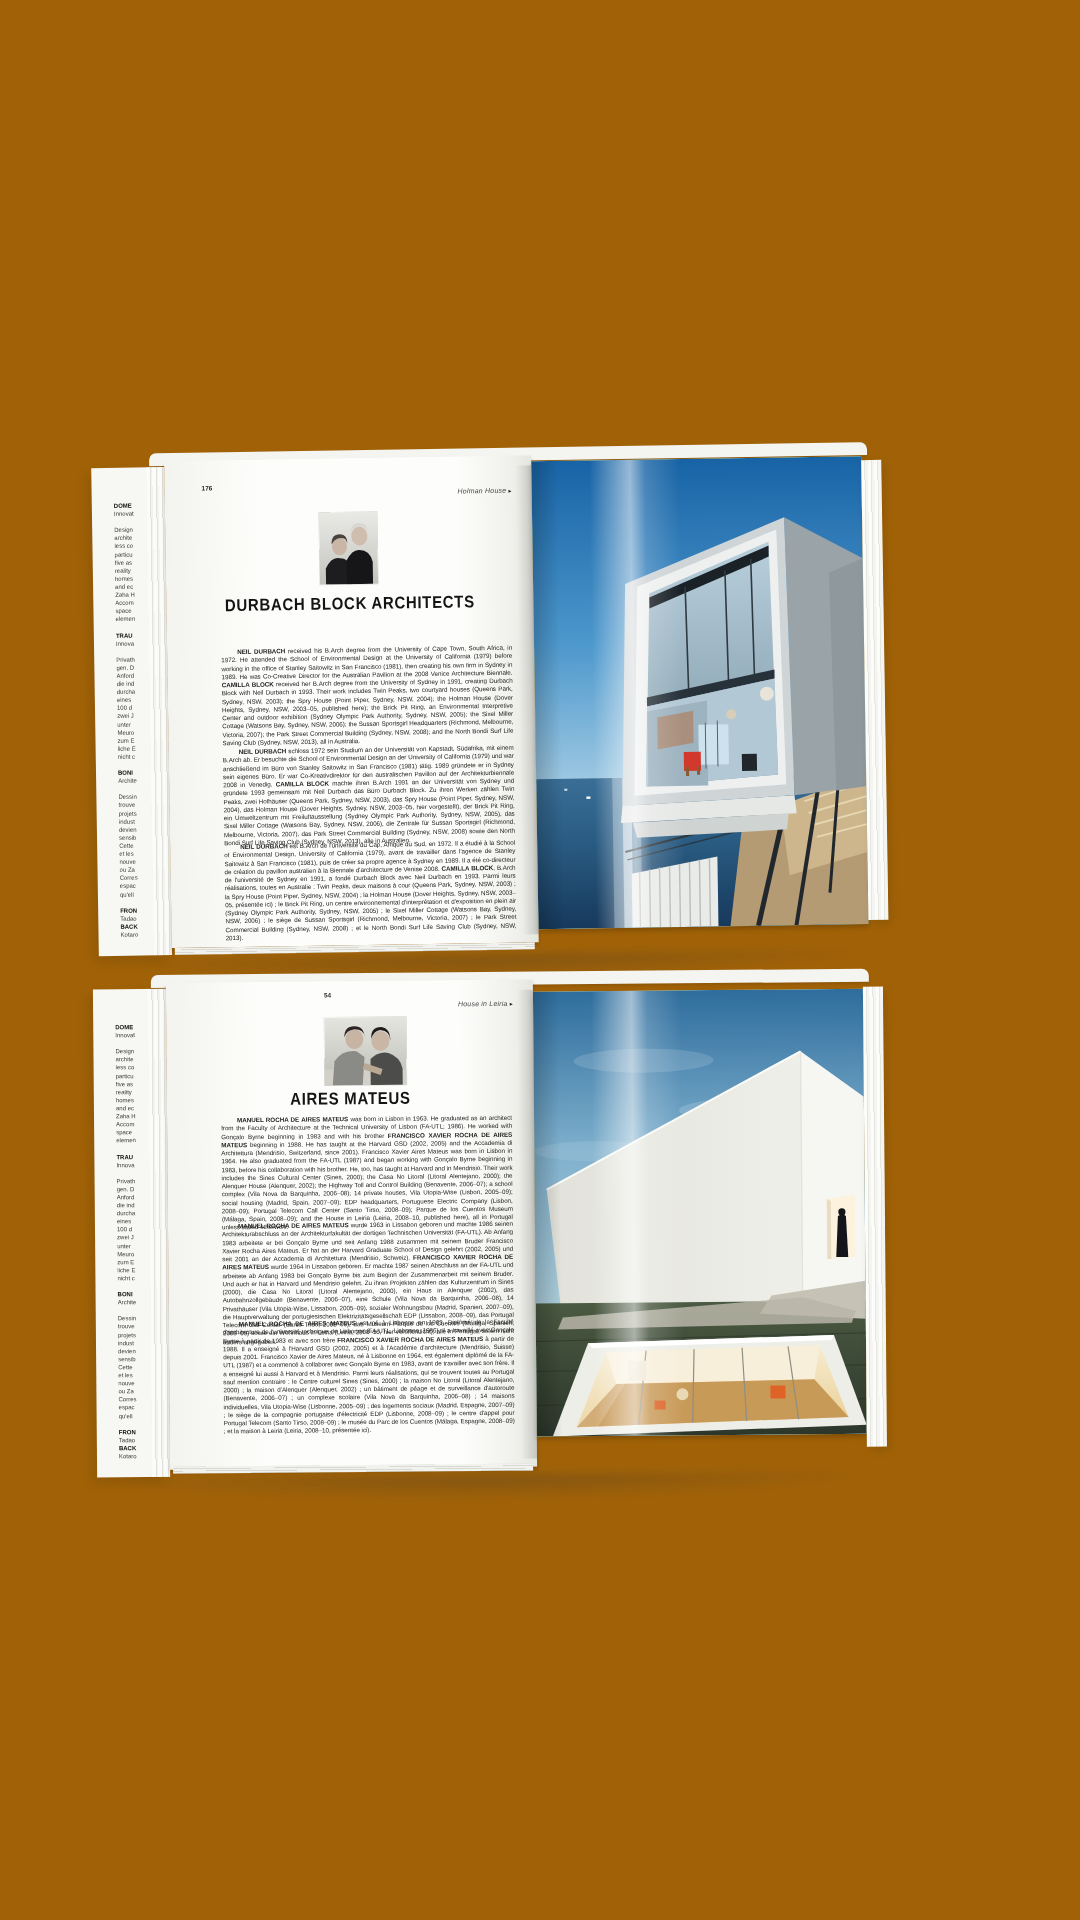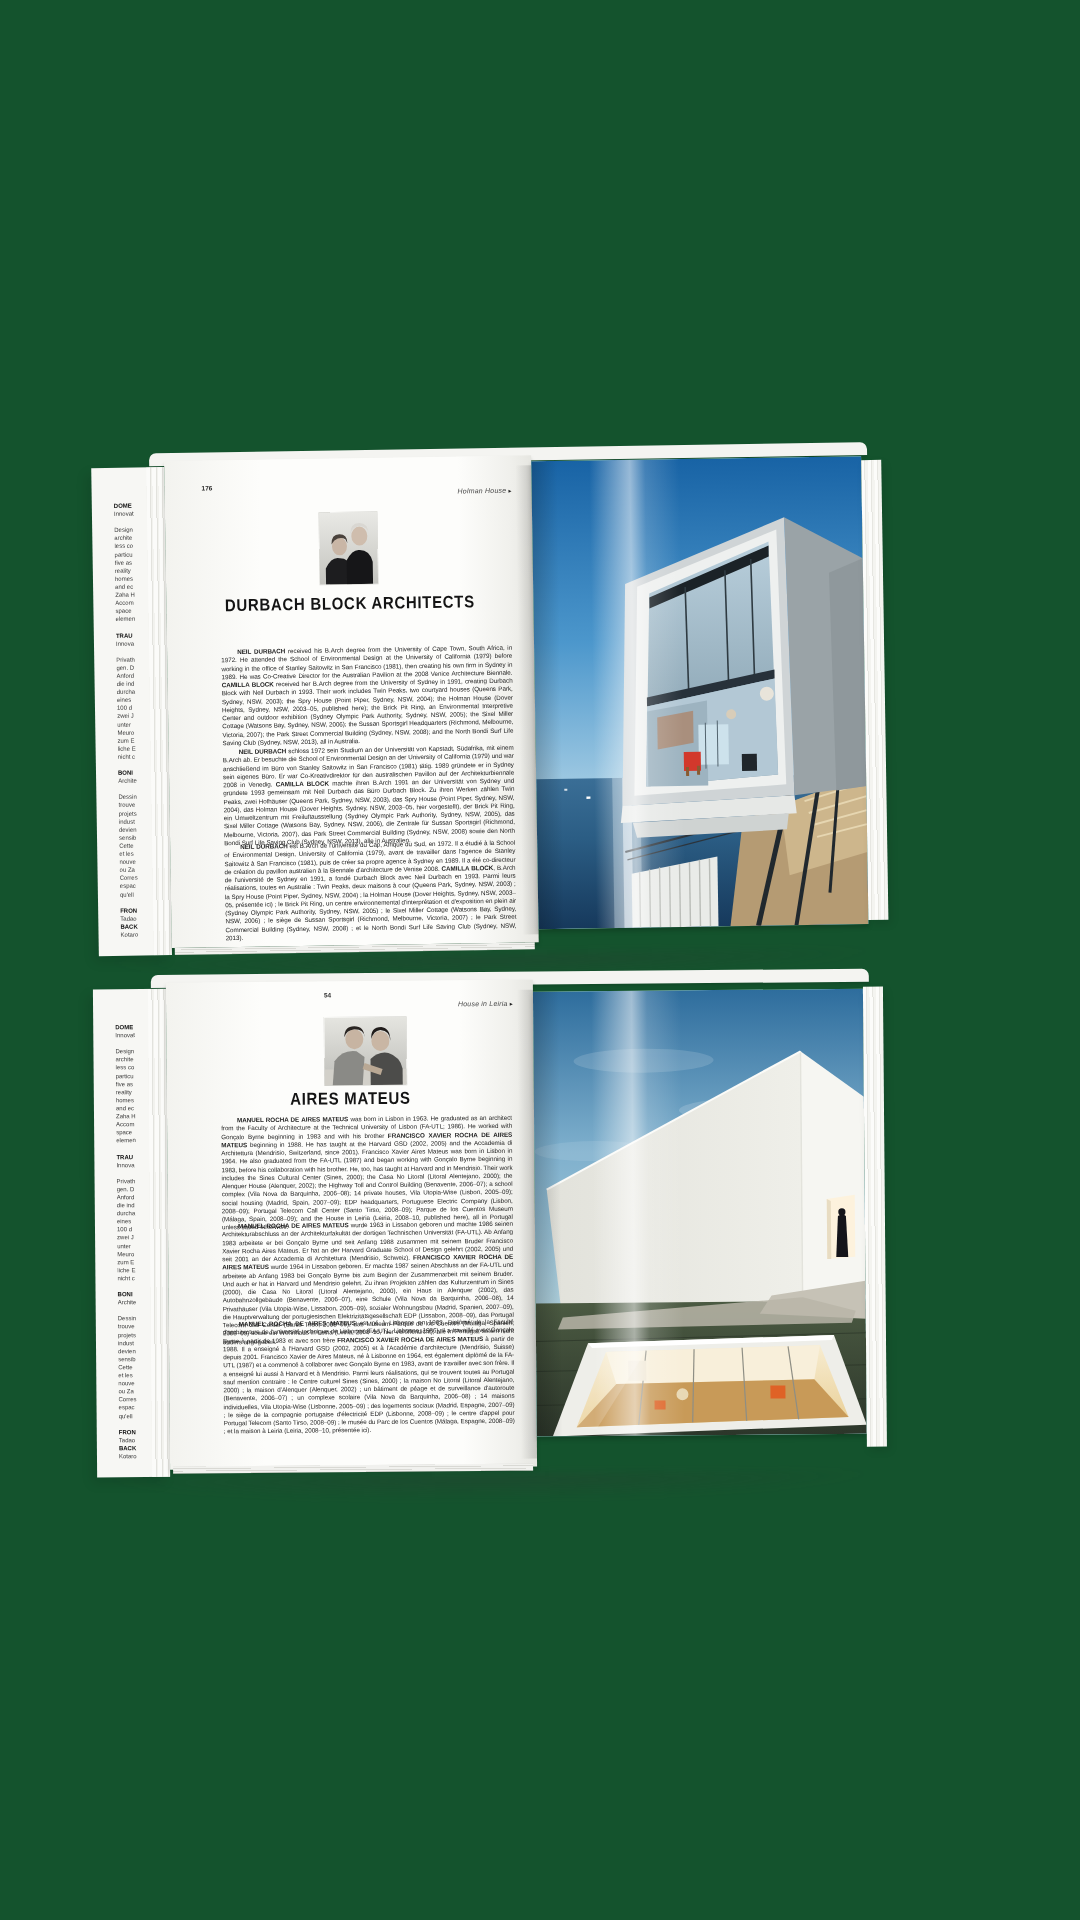--- a/index.html
+++ b/index.html
@@ -1,16 +1,16 @@
 <!DOCTYPE html>
 <html><head>
 <meta charset="utf-8">
 <style>
   html,body{margin:0;padding:0;background:#ffffff;}
-  .canvas{position:relative;width:1080px;height:1920px;background:#14532d;overflow:hidden;
+  .canvas{position:relative;width:1080px;height:1920px;background:#a16207;overflow:hidden;
           font-family:"Liberation Sans",sans-serif;}
   .book{position:absolute;left:95px;width:792px;}
   .book-top{top:448px;height:516px;transform:rotate(-0.9deg);}
   .book-bottom{top:972px;height:512px;transform:rotate(-0.5deg);}
   .book-shadow{position:absolute;left:4px;right:14px;bottom:-16px;height:26px;
     background:radial-gradient(ellipse at 50% 0%,rgba(50,50,50,.30),rgba(0,0,0,0) 72%);
     filter:blur(4px);}
   .cover-sliver{position:absolute;left:58px;right:16px;top:0;height:13px;background:#f4f4f1;
     border-radius:7px 7px 0 0;box-shadow:0 2px 3px rgba(0,0,0,.12);}
   .stack-strip{position:absolute;left:0;top:14px;width:73px;height:488px;background:#f7f7f4;

